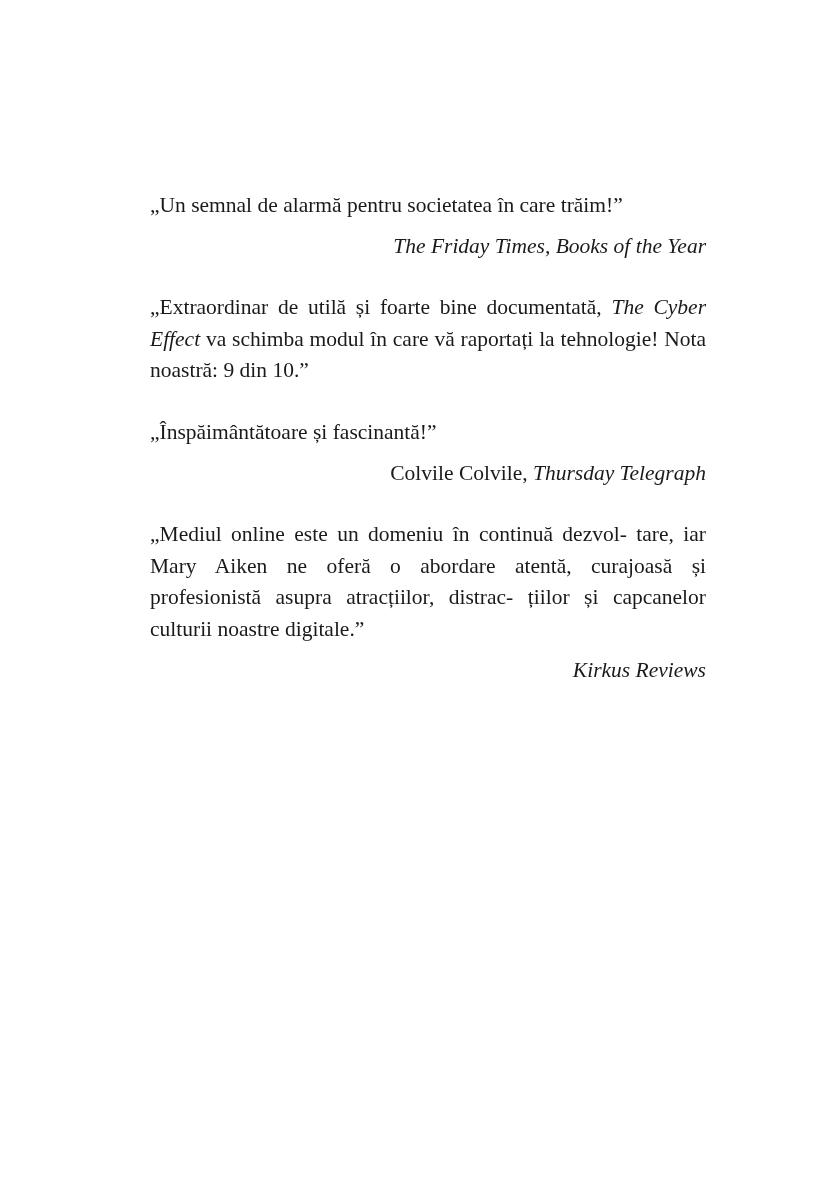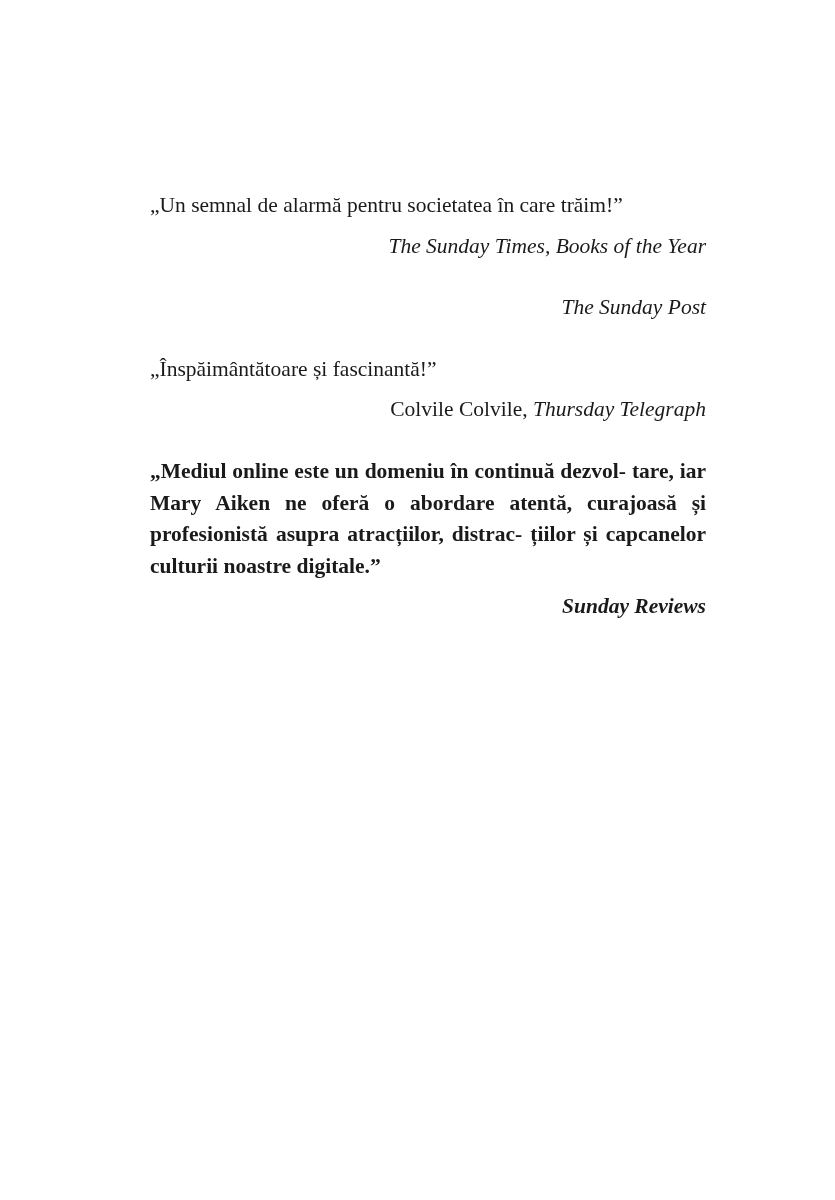--- a/index.html
+++ b/index.html
@@ -22,21 +22,20 @@
     padding: 190px 130px 0 150px;
   }
   .blurbs {
     width: 556px;
   }
   .blurb {
     margin-bottom: 30px;
   }
   .blurb:last-child {
     margin-bottom: 0;
-    font-weight: bold;
   }
   .quote-text {
     font-size: 21.5px;
     line-height: 1.47;
     text-align: justify;
     text-justify: inter-word;
     color: #1a1a1a;
     margin: 0;
   }
   .quote-text.single-line {
@@ -63,43 +62,45 @@
 </style>
 </head>
 <body>
 
 <div class="page">
   <div class="blurbs">
 
     <div class="blurb blurb-1">
       <p class="quote-text single-line">„Un semnal de alarmă pentru societatea în care trăim!”</p>
       <p class="attribution attr-gap">
-        <span class="ital">The Sunday Times, Books of the Year</span>
+        <span class="ital">The Friday Times, Books of the Year</span>
       </p>
     </div>
 
     <div class="blurb blurb-2">
-      <p class="attribution attr-gap">
-        <span class="ital">The Sunday Post</span>
+      <p class="quote-text">
+        <span>„Extraordinar de utilă și foarte bine documentată,</span>
+        <span class="ital">The Cyber Effect</span><span> va schimba modul în care vă raportați</span>
+        <span>la tehnologie! Nota noastră: 9 din 10.”</span>
       </p>
     </div>
 
     <div class="blurb blurb-3">
       <p class="quote-text single-line">„Înspăimântătoare și fascinantă!”</p>
       <p class="attribution attr-gap">
         <span>Colvile Colvile, </span><span class="ital">Thursday Telegraph</span>
       </p>
     </div>
 
     <div class="blurb blurb-4">
       <p class="quote-text">
         <span>„Mediul online este un domeniu în continuă dezvol-</span>
         <span>tare, iar Mary Aiken ne oferă o abordare atentă,</span>
         <span>curajoasă și profesionistă asupra atracțiilor, distrac-</span>
         <span>țiilor și capcanelor culturii noastre digitale.”</span>
       </p>
       <p class="attribution attr-gap">
-        <span class="ital">Sunday Reviews</span>
+        <span class="ital">Kirkus Reviews</span>
       </p>
     </div>
 
   </div>
 </div>
 
 </body></html>

